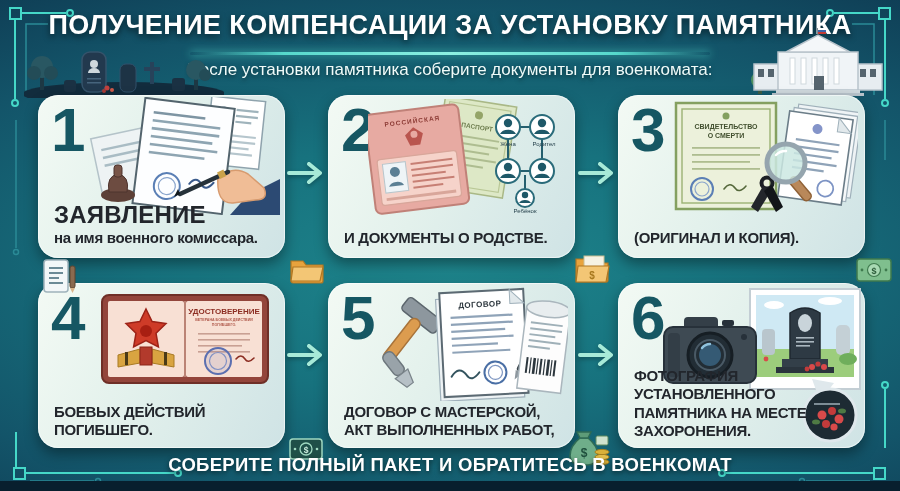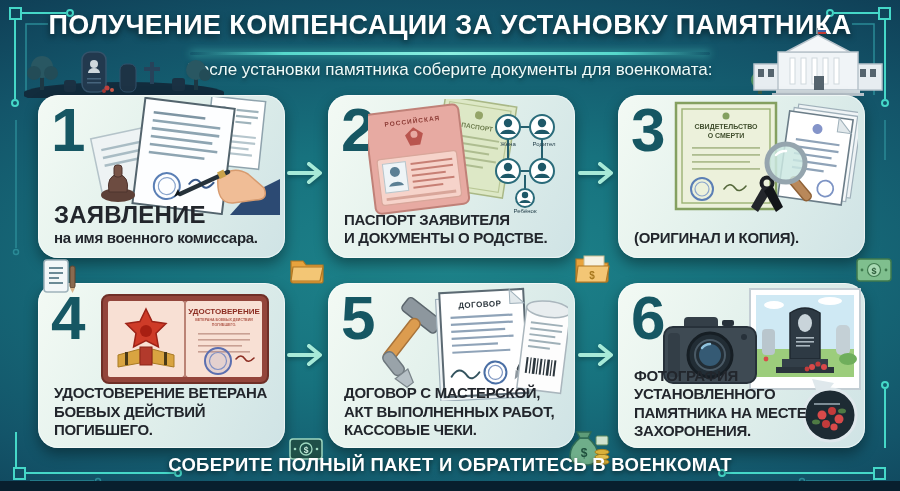--- a/index.html
+++ b/index.html
@@ -234,21 +234,20 @@
           <circle cx="157" cy="99" r="9" fill="#ffffff" stroke="#2a6b7a" stroke-width="2"></circle>
           <circle cx="157" cy="96" r="3.2" fill="#1e5868"></circle>
             <path d="M151 104 a6.5 5 0 0 1 12 0 z" fill="#1e5868"></path>
         </g>
         <text x="140" y="47" text-anchor="middle" font-size="6" fill="#27424d">Жена</text>
         <text x="176" y="47" text-anchor="middle" font-size="6" fill="#27424d">Родител</text>
         <text x="157" y="114" text-anchor="middle" font-size="6" fill="#27424d">Ребёнок</text>
       </g>
     </svg>
     <div class="caption">
-      <span>ПАСПОРТ ЗАЯВИТЕЛЯ</span>
       <span>И ДОКУМЕНТЫ О РОДСТВЕ.</span>
     </div>
   </section>
 
   <section class="card r1 cC card3">
     <div class="num">3</div>
     <svg class="illus" style="left:50px;top:4px" width="190" height="114" viewBox="0 0 190 114">
       <g transform="rotate(8 148 55)">
         <rect x="124" y="8" width="64" height="86" fill="#eef3f5" stroke="#9fb0ba" stroke-width="1.2"></rect>
         <rect x="120" y="12" width="64" height="86" fill="#f6f9fa" stroke="#9fb0ba" stroke-width="1.2"></rect>
@@ -315,21 +314,20 @@
         <rect x="98" y="40" width="52" height="1.6" fill="#c9a093"></rect>
           <rect x="98" y="46" width="52" height="1.6" fill="#c9a093"></rect>
         <rect x="98" y="52" width="44" height="1.6" fill="#c9a093"></rect>
           <rect x="98" y="58" width="52" height="1.6" fill="#c9a093"></rect>
         <circle cx="118" cy="68" r="13" fill="rgba(91,111,176,0.12)" stroke="#5b6fb0" stroke-width="2"></circle>
         <circle cx="118" cy="68" r="8.5" fill="none" stroke="#7f90c4" stroke-width="1.2"></circle>
         <path d="M136 66 q5 -6 9 0 q3 5 9 -1" fill="none" stroke="#8c2d22" stroke-width="1.6" stroke-linecap="round"></path>
       </g>
     </svg>
     <div class="caption">
-      <span>УДОСТОВЕРЕНИЕ ВЕТЕРАНА</span>
       <span>БОЕВЫХ ДЕЙСТВИЙ</span>
       <span>ПОГИБШЕГО.</span>
     </div>
   </section>
 
   <section class="card r2 cB card5">
     <div class="num">5</div>
     <svg class="illus" style="left:44px;top:2px" width="196" height="116" viewBox="0 0 196 116">
       <g transform="rotate(38 42 42)">
         <rect x="20" y="20" width="42" height="16" rx="4" fill="#8d979e" stroke="#5c666d" stroke-width="1.5"></rect>
@@ -376,21 +374,20 @@
             <rect x="174" y="74" width="1.2" height="16"></rect>
           <rect x="177" y="74" width="2.6" height="16"></rect>
             <rect x="181" y="74" width="1.2" height="16"></rect>
             <rect x="184" y="74" width="2" height="16"></rect>
         </g>
       </g>
     </svg>
     <div class="caption">
       <span>ДОГОВОР С МАСТЕРСКОЙ,</span>
       <span>АКТ ВЫПОЛНЕННЫХ РАБОТ,</span>
-      <span>КАССОВЫЕ ЧЕКИ.</span>
     </div>
   </section>
 
   <section class="card r2 cC card6">
     <div class="num">6</div>
     <svg class="illus" style="left:44px;top:4px" width="200" height="158" viewBox="0 0 200 158">
       <g>
         <rect x="88" y="2" width="110" height="100" fill="#ffffff" stroke="#c3ced4" stroke-width="2"></rect>
         <rect x="94" y="8" width="98" height="58" fill="#cfe9f4"></rect>
         <ellipse cx="112" cy="18" rx="10" ry="4" fill="#ffffff"></ellipse>

